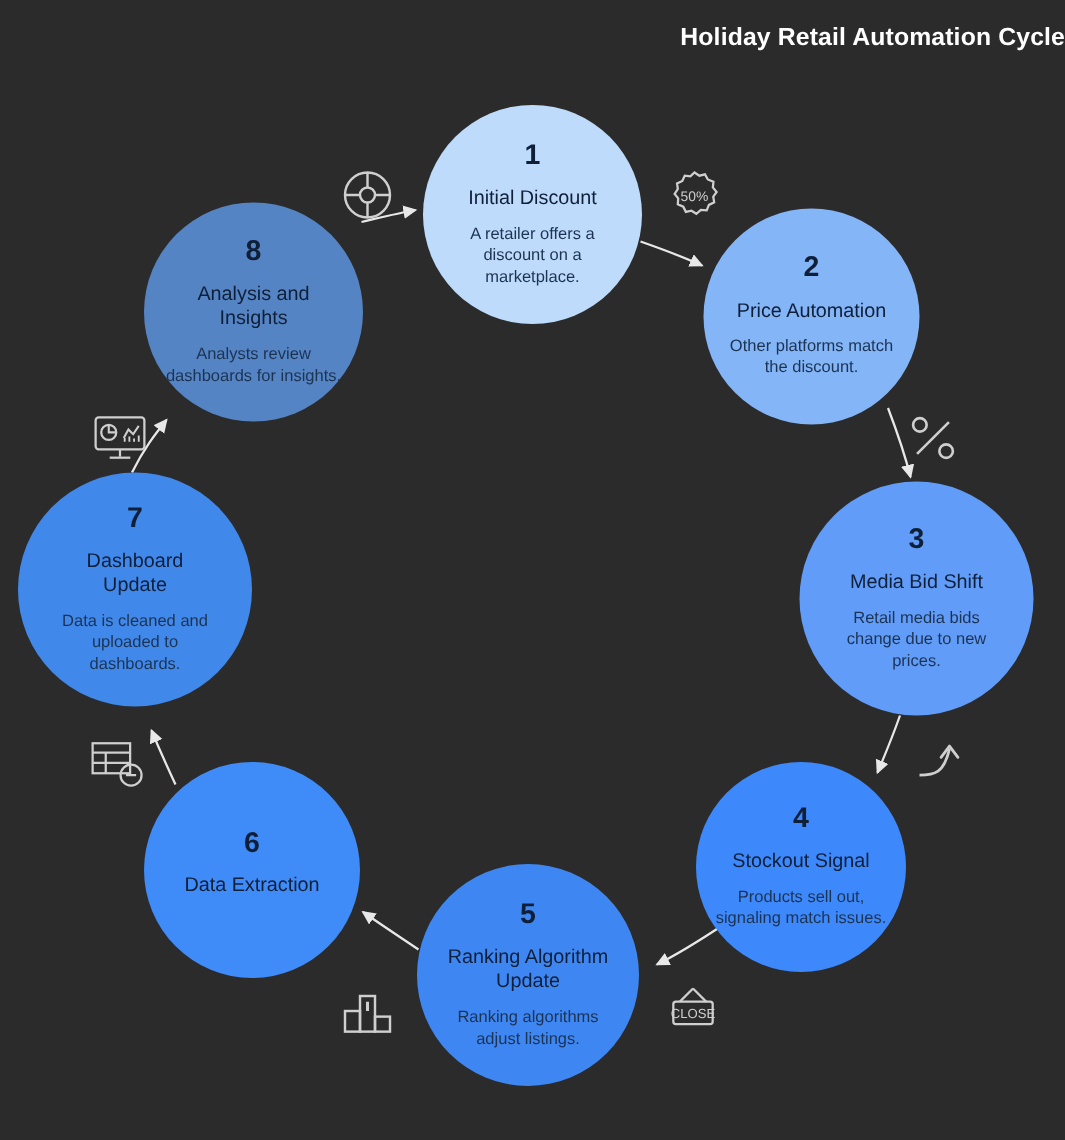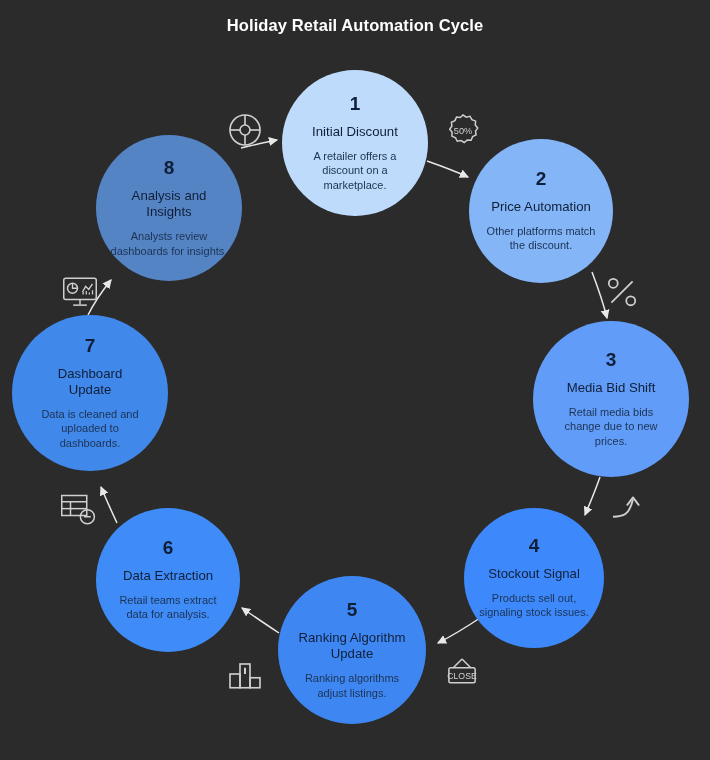--- a/index.html
+++ b/index.html
@@ -6,21 +6,21 @@
   html, body {
     width: 710px; height: 760px;
     background: #2b2b2b;
     font-family: "Liberation Sans", sans-serif;
     overflow: hidden;
   }
   #stage { position: relative; width: 710px; height: 760px; }
 
   #page-title {
     position: absolute; top: 16px; left: 0; width: 710px;
-    text-align: center;
+    text-align: right;
     color: #ffffff;
     font-size: 16.5px;
     font-weight: bold;
     letter-spacing: .1px;
   }
 
   svg.layer {
     position: absolute; top: 0; left: 0;
     width: 710px; height: 760px;
     pointer-events: none;
@@ -177,33 +177,32 @@
 
   <div class="node" style="left:533px;top:321px;width:156px;height:156px;background:#619cf8">
     <div class="num">3</div>
     <div class="ttl">Media Bid Shift</div>
     <div class="dsc" style="max-width:104px">Retail media bids change due to new prices.</div>
   </div>
 
   <div class="node" style="left:464px;top:508px;width:140px;height:140px;background:#3d89fb">
     <div class="num">4</div>
     <div class="ttl">Stockout Signal</div>
-    <div class="dsc" style="max-width:118px">Products sell out, signaling stock issues.</div>
+    <div class="dsc" style="max-width:118px">Products sell out, signaling match issues.</div>
   </div>
 
   <div class="node" style="left:278px;top:576px;width:148px;height:148px;background:#3e87f2">
     <div class="num">5</div>
     <div class="ttl" style="max-width:112px">Ranking Algorithm Update</div>
     <div class="dsc" style="max-width:112px">Ranking algorithms adjust listings.</div>
   </div>
 
   <div class="node" style="left:96px;top:508px;width:144px;height:144px;background:#3f8bf7">
     <div class="num">6</div>
     <div class="ttl">Data Extraction</div>
-    <div class="dsc" style="max-width:110px">Retail teams extract data for analysis.</div>
   </div>
 
   <div class="node" style="left:12px;top:315px;width:156px;height:156px;background:#4088ea">
     <div class="num">7</div>
     <div class="ttl" style="max-width:82px">Dashboard Update</div>
     <div class="dsc" style="max-width:100px">Data is cleaned and uploaded to dashboards.</div>
   </div>
 
   <div class="node" style="left:96px;top:135px;width:146px;height:146px;background:#5584c4">
     <div class="num">8</div>

